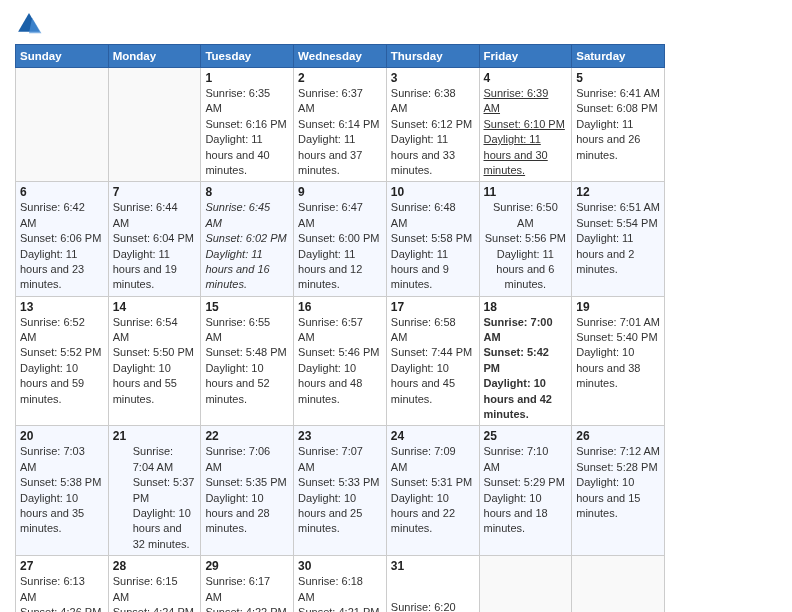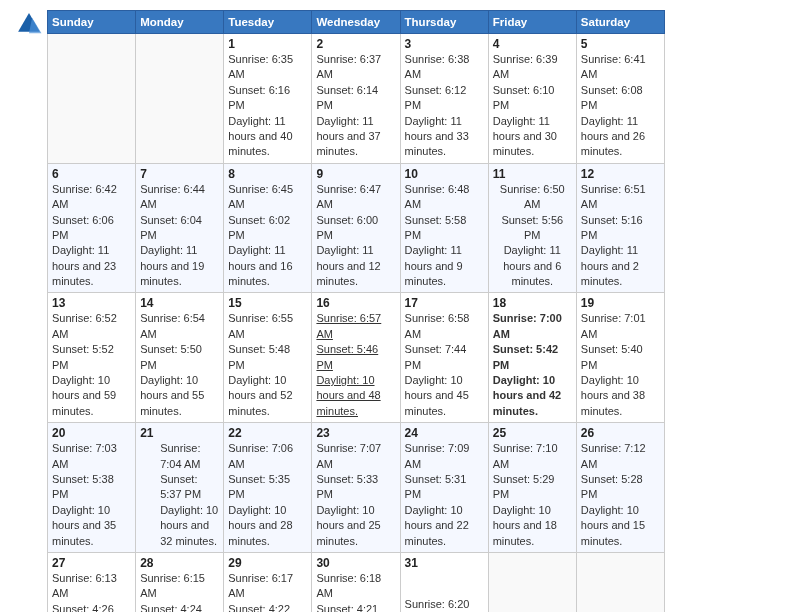--- a/index.html
+++ b/index.html
@@ -8,21 +8,21 @@
       height: 612px;
       font-family: Arial, sans-serif;
       background: #fff;
       overflow: hidden;
     }
     .page {
       width: 680px;
       height: 612px;
       padding: 10px 15px 10px 15px;
       display: flex;
-      flex-direction: row;
+      flex-direction: column;
     }
     .header {
       display: flex;
       justify-content: space-between;
       align-items: flex-start;
       margin-bottom: 6px;
     }
     .logo {
       display: flex;
       align-items: center;
@@ -146,21 +146,21 @@
 Daylight: 11 hours and 37 minutes.</div>
           </td>
           <td>
             <span class="day-number">3</span>
             <div class="day-info" style="white-space: pre-line;">Sunrise: 6:38 AM
 Sunset: 6:12 PM
 Daylight: 11 hours and 33 minutes.</div>
           </td>
           <td>
             <span class="day-number">4</span>
-            <div class="day-info" style="white-space: pre-line;">Sunrise: 6:39 AM
+            <div class="day-info" style="white-space: pre-line; text-decoration: underline;">Sunrise: 6:39 AM
 Sunset: 6:10 PM
 Daylight: 11 hours and 30 minutes.</div>
           </td>
           <td>
             <span class="day-number">5</span>
             <div class="day-info" style="white-space: pre-line;">Sunrise: 6:41 AM
 Sunset: 6:08 PM
 Daylight: 11 hours and 26 minutes.</div>
           </td>
         </tr>
@@ -172,21 +172,21 @@
 Daylight: 11 hours and 23 minutes.</div>
           </td>
           <td>
             <span class="day-number">7</span>
             <div class="day-info" style="white-space: pre-line;">Sunrise: 6:44 AM
 Sunset: 6:04 PM
 Daylight: 11 hours and 19 minutes.</div>
           </td>
           <td>
             <span class="day-number">8</span>
-            <div class="day-info" style="white-space: pre-line;">Sunrise: 6:45 AM
+            <div class="day-info" style="white-space: pre-line; font-style: italic;">Sunrise: 6:45 AM
 Sunset: 6:02 PM
 Daylight: 11 hours and 16 minutes.</div>
           </td>
           <td>
             <span class="day-number">9</span>
             <div class="day-info" style="white-space: pre-line;">Sunrise: 6:47 AM
 Sunset: 6:00 PM
 Daylight: 11 hours and 12 minutes.</div>
           </td>
           <td>
@@ -197,21 +197,21 @@
           </td>
           <td>
             <span class="day-number">11</span>
             <div class="day-info" style="white-space: pre-line; text-align: center;">Sunrise: 6:50 AM
 Sunset: 5:56 PM
 Daylight: 11 hours and 6 minutes.</div>
           </td>
           <td>
             <span class="day-number">12</span>
             <div class="day-info" style="white-space: pre-line;">Sunrise: 6:51 AM
-Sunset: 5:16 PM
+Sunset: 5:54 PM
 Daylight: 11 hours and 2 minutes.</div>
           </td>
         </tr>
         <tr>
           <td>
             <span class="day-number">13</span>
             <div class="day-info" style="white-space: pre-line;">Sunrise: 6:52 AM
 Sunset: 5:52 PM
 Daylight: 10 hours and 59 minutes.</div>
           </td>
@@ -222,21 +222,21 @@
 Daylight: 10 hours and 55 minutes.</div>
           </td>
           <td>
             <span class="day-number">15</span>
             <div class="day-info" style="white-space: pre-line;">Sunrise: 6:55 AM
 Sunset: 5:48 PM
 Daylight: 10 hours and 52 minutes.</div>
           </td>
           <td>
             <span class="day-number">16</span>
-            <div class="day-info" style="white-space: pre-line; text-decoration: underline;">Sunrise: 6:57 AM
+            <div class="day-info" style="white-space: pre-line;">Sunrise: 6:57 AM
 Sunset: 5:46 PM
 Daylight: 10 hours and 48 minutes.</div>
           </td>
           <td>
             <span class="day-number">17</span>
             <div class="day-info" style="white-space: pre-line;">Sunrise: 6:58 AM
 Sunset: 7:44 PM
 Daylight: 10 hours and 45 minutes.</div>
           </td>
           <td>

